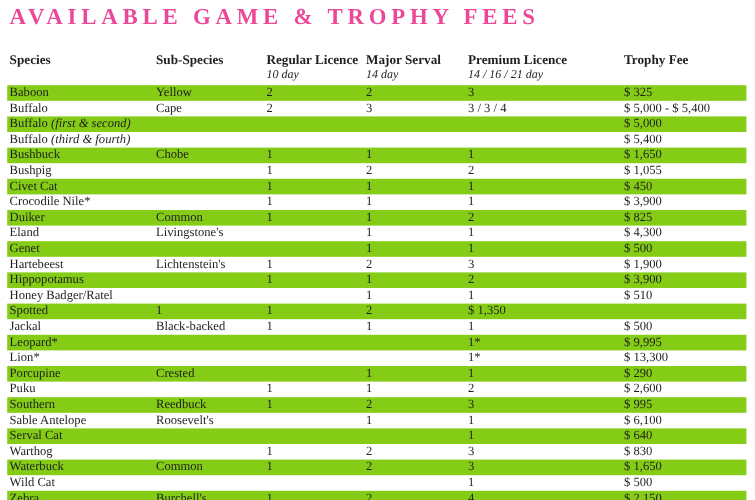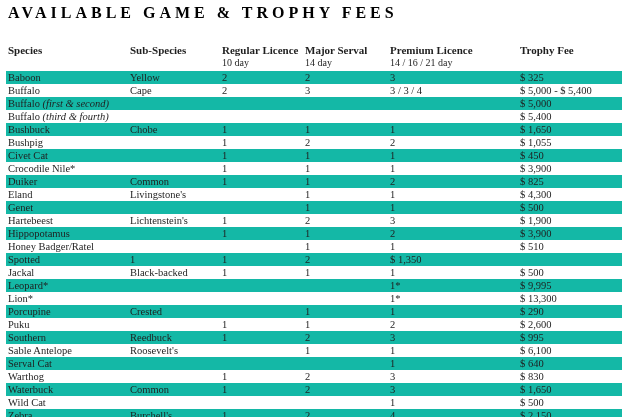--- a/index.html
+++ b/index.html
@@ -6,42 +6,42 @@
   body {
     width: 629px; height: 417px;
     background: #ffffff;
     font-family: "Liberation Serif", serif;
     color: #1f1f1f;
     overflow: hidden;
   }
   .page { position: relative; width: 629px; height: 417px; }
   .title {
     position: absolute; left: 8px; top: 4px;
-    font-size: 16px; font-weight: bold;
-    letter-spacing: 4px; color: #000000;
+    font-size: 19px; font-weight: bold;
+    letter-spacing: 4px; color: #ec4899;
     white-space: nowrap;
   }
   .table {
     position: absolute; left: 6px; top: 31px; width: 616px;
   }
   .grid-row {
     display: grid;
     grid-template-columns: 122px 92px 83px 85px 130px 1fr;
     padding-left: 2px;
   }
   .thead { margin-bottom: 2px; margin-top: 12px; }
   .th { display: flex; flex-direction: column; }
   .th-label { font-weight: bold; font-size: 11px; line-height: 14px; white-space: nowrap; }
-  .th-sub { font-size: 10px; line-height: 12px; min-height: 12px; white-space: nowrap; }
+  .th-sub { font-style: italic; font-size: 10px; line-height: 12px; min-height: 12px; white-space: nowrap; }
   .row {
     height: 13px; line-height: 13px;
     font-size: 10.5px;
     white-space: nowrap;
   }
-  .row.shaded { background: #14b8a6; }
+  .row.shaded { background: #84cc16; }
   .cell { overflow: hidden; }
   .species-note { font-style: italic; }
 </style>
 </head>
 <body>
 
 <div class="page">
   <div class="title">AVAILABLE GAME &amp; TROPHY FEES</div>
 
   <div class="table">

